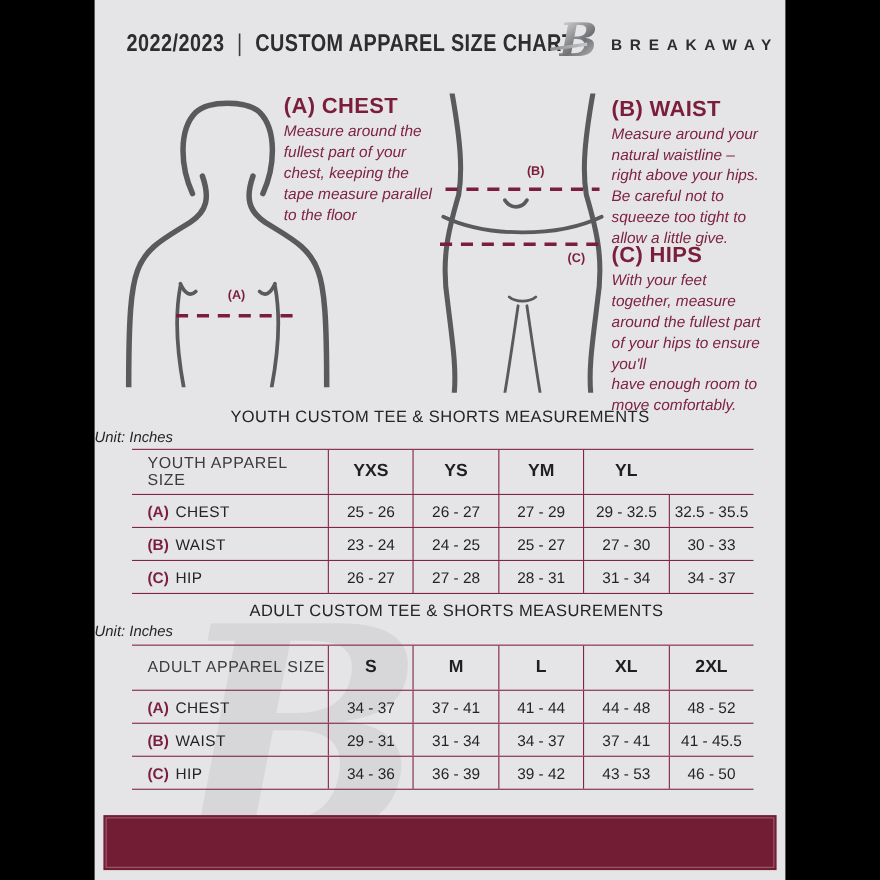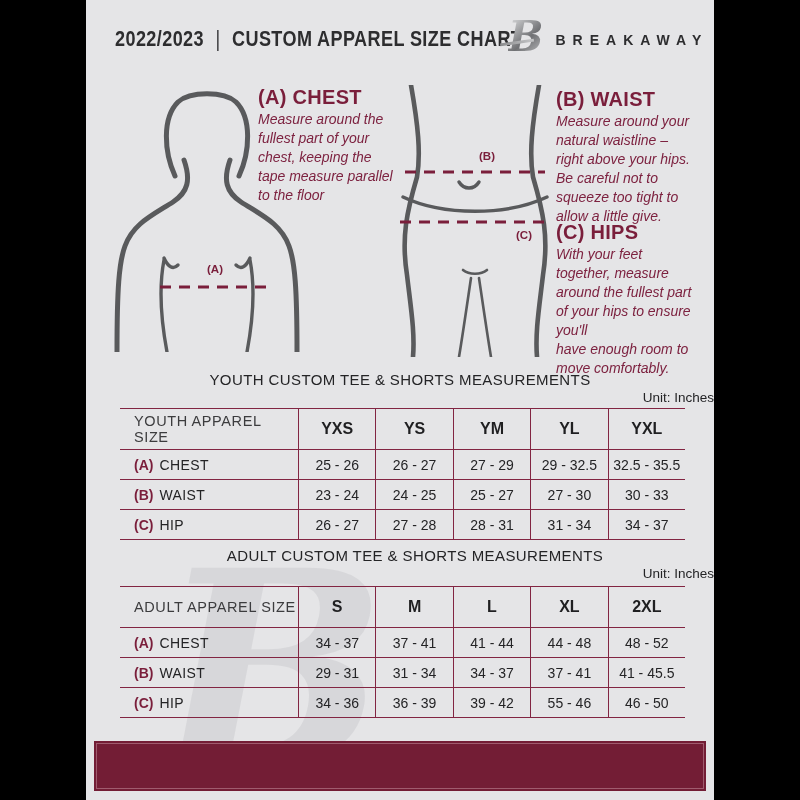--- a/index.html
+++ b/index.html
@@ -33,21 +33,21 @@
   .fig-label{position:absolute;z-index:2;font-weight:bold;font-size:11.5px;color:#7a1e3b;}
 
   
   .sec-head{position:absolute;z-index:2;font-weight:bold;font-size:20px;color:#7a1e3b;letter-spacing:.3px;}
   .sec-body{position:absolute;z-index:2;font-style:italic;font-size:14px;line-height:1.36;
             color:#7d2240;white-space:pre-line;}
 
   
   .tbl-title{position:absolute;left:0;right:0;z-index:2;text-align:center;font-weight:normal;
              font-size:15px;color:#242426;letter-spacing:.4px;}
-  .tbl-unit{position:absolute;left:0;right:0;z-index:2;text-align:right;
+  .tbl-unit{position:absolute;left:0;right:0;z-index:2;text-align:left;font-style:italic;
             font-size:13.5px;color:#242426;}
   .size-table{position:absolute;left:34px;width:565px;z-index:2;}
   .t-row{display:grid;grid-template-columns:178px repeat(5,1fr);border-top:1.5px solid #8225427;}
   .t-row{border-top:1.5px solid #822542;}
   .t-row:last-child{border-bottom:1.5px solid #822542;}
   .t-row.head{height:40px;}
   .t-row.data{height:29px;}
   .t-cell{display:flex;align-items:center;justify-content:center;font-size:14px;color:#242426;}
   .t-cell + .t-cell{border-left:1.2px solid #822542;}
   .t-cell.lbl{justify-content:flex-start;padding-left:14px;}
@@ -133,21 +133,20 @@
 
     <div class="tbl-title" style="top:371px;">YOUTH CUSTOM TEE &amp; SHORTS MEASUREMENTS</div>
     <div class="tbl-unit" style="top:390px;">Unit: Inches</div>
     <div class="size-table" style="top:408px;">
       <div class="t-row head">
         <div class="t-cell lbl">YOUTH APPAREL SIZE</div>
         <div class="t-cell">YXS</div>
         <div class="t-cell">YS</div>
         <div class="t-cell">YM</div>
         <div class="t-cell">YL</div>
-        <div class="t-cell">YXL</div>
       </div>
       <div class="t-row data">
         <div class="t-cell lbl">
           <span class="pfx">(A)</span>
           <span class="row-name">CHEST</span>
         </div>
         <div class="t-cell">25 - 26</div>
         <div class="t-cell">26 - 27</div>
         <div class="t-cell">27 - 29</div>
         <div class="t-cell">29 - 32.5</div>
@@ -211,20 +210,20 @@
         <div class="t-cell">41 - 45.5</div>
       </div>
       <div class="t-row data">
         <div class="t-cell lbl">
           <span class="pfx">(C)</span>
           <span class="row-name">HIP</span>
         </div>
         <div class="t-cell">34 - 36</div>
         <div class="t-cell">36 - 39</div>
         <div class="t-cell">39 - 42</div>
-        <div class="t-cell">55 - 46</div>
+        <div class="t-cell">43 - 53</div>
         <div class="t-cell">46 - 50</div>
       </div>
     </div>
 
     <div class="footer-bar"></div>
   </div>
 </div>
 
 </body></html>

